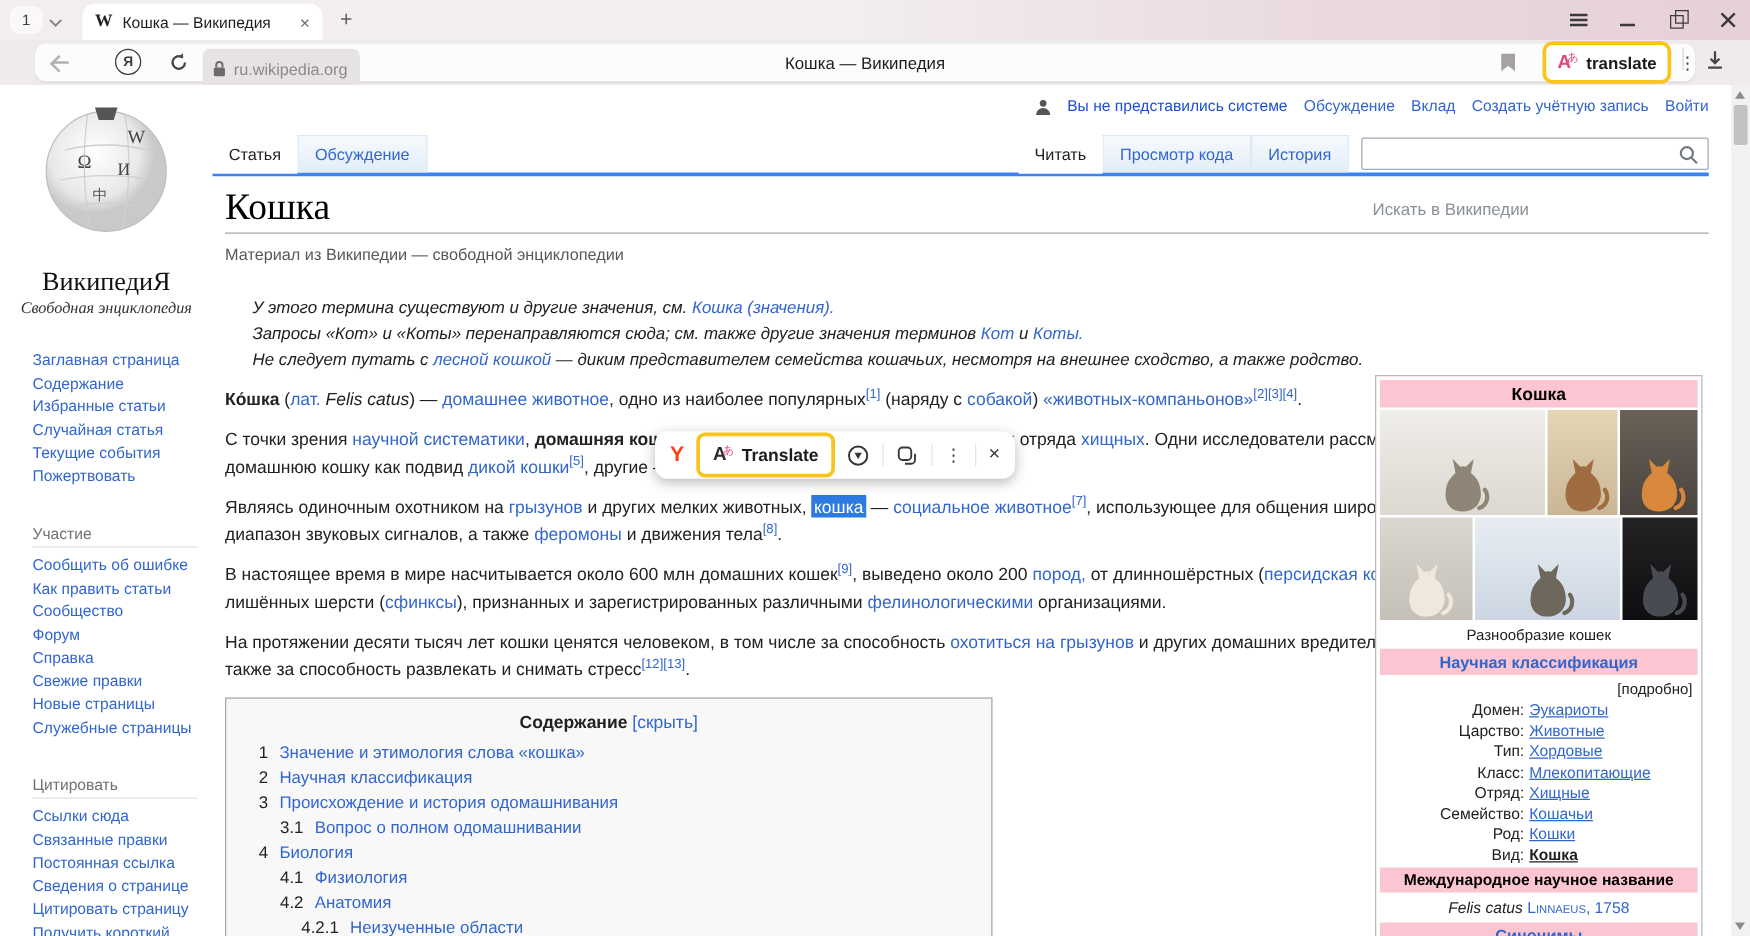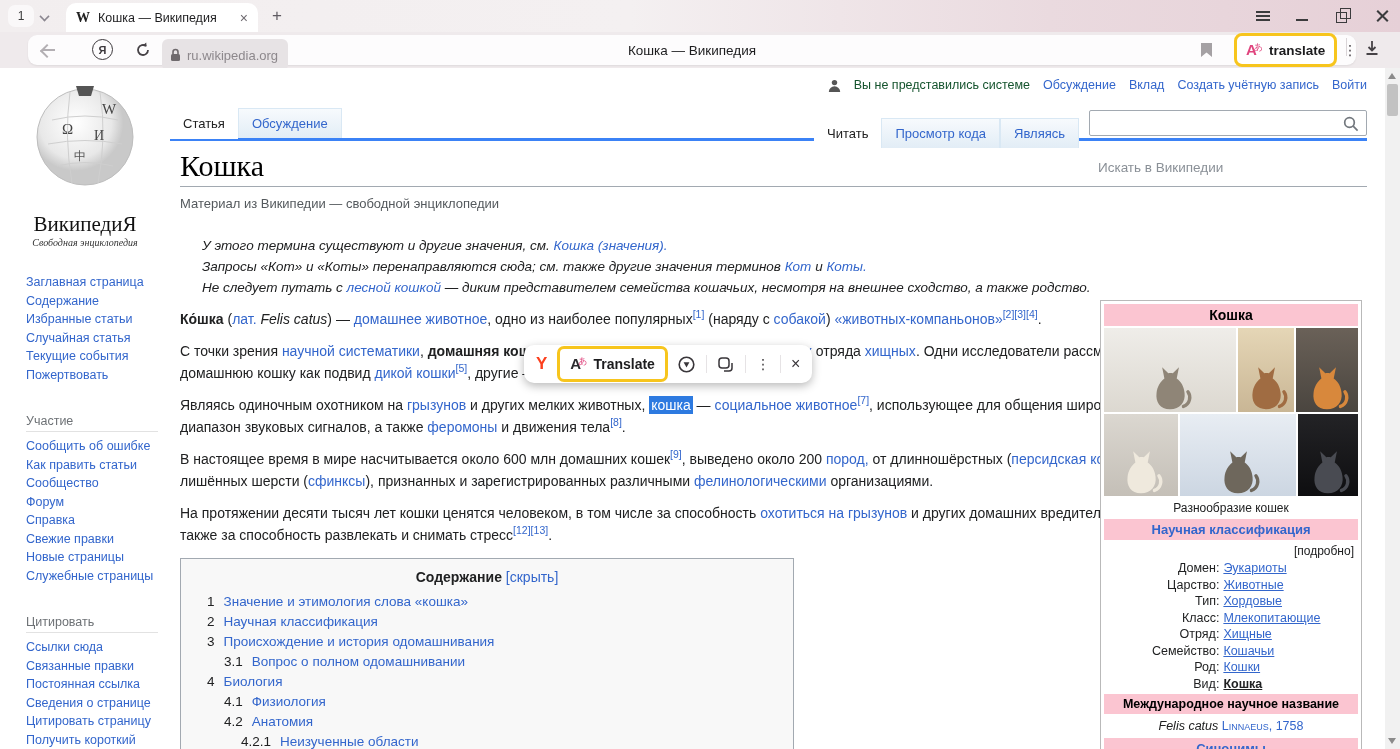--- a/index.html
+++ b/index.html
@@ -62,28 +62,28 @@
   .scrollbar { position:absolute; right:0; top:0; width:15px; height:681px; background:#f1f1f1; }
   .sb-up,.sb-down { position:absolute; left:3px; width:0; height:0; border-left:4.5px solid transparent; border-right:4.5px solid transparent; }
   .sb-up { top:5px; border-bottom:6px solid #8b8b8b; }
   .sb-down { bottom:5px; border-top:6px solid #8b8b8b; }
   .sb-thumb { position:absolute; left:2px; top:16px; width:11px; height:32px; background:#c2c2c2; border-radius:2px; }
 
   
   .sidebar { position:absolute; left:0; top:14px; width:170px; }
   .logo { width:170px; text-align:center; }
   .logo-title { font-family:"Liberation Serif", serif; font-size:21px; color:#111; margin-top:20px; }
-  .logo-sub { font-family:"Liberation Serif", serif; font-style:italic; font-size:10px; color:#333; }
+  .logo-sub { font-family:"Liberation Serif", serif; font-style:italic; font-size:13px; color:#333; }
   .snav-group { padding:0 8px 0 26px; margin-top:30px; }
   .snav-head { font-size:12.5px; color:#6d7175; padding-bottom:3px; border-bottom:1px solid #e2e2e2; margin-bottom:6px; width:132px; }
   a.snav { display:block; font-size:12.5px; color:#3366cc; text-decoration:none; line-height:17.5px; margin:1px 0; width:138px; }
 
   
   .personal { position:absolute; top:10px; right:33px; display:flex; align-items:center; gap:13px; font-size:12.5px; }
-  .personal .gray { color:#14532d; }
+  .personal .gray { color:#1d4ed8; }
   .personal a { color:#3366cc; text-decoration:none; }
 
   
   .wikitabs { position:absolute; left:170px; right:33px; top:43px; height:30px; border-bottom:3px solid #3b82f6;
     display:flex; align-items:flex-end; }
   .wtab { height:30px; display:flex; align-items:center; padding:0 13px; font-size:13px; white-space:nowrap;
     background:linear-gradient(#f7fafd,#e2edf6); border:1px solid #d9e8f4; border-bottom:none; color:#3366cc; }
   .wtab.active { background:#fff; color:#222; border-color:#a7d7f9 #a7d7f9 #fff; position:relative; top:1px; border:none; padding-bottom:1px; }
   .wt-spacer { flex:1; }
   .wsearch { width:278px; height:26px; margin-bottom:2px; border:1px solid #a2a9b1; border-radius:2px;
@@ -301,25 +301,25 @@
       </span>
   </div>
 
   <div class="wikitabs">
     <span style="display:flex;align-items:flex-end;height:30px">
 
     <div class="wtab active">Статья</div>
         <div class="wtab">Обсуждение</div>
       </span>
     <span class="wt-spacer"></span>
-    <span style="display:flex;align-items:flex-start;height:20px">
+    <span style="display:flex;align-items:flex-end;height:20px">
 
     <div class="wtab active">Читать</div>
         <div class="wtab">Просмотр кода</div>
-        <div class="wtab">Являясь</div>
+        <div class="wtab">История</div>
       </span>
     <div class="wsearch">
       <input type="text" placeholder="Искать в Википедии" style="">
       <svg width="16" height="16" viewBox="0 0 16 16">
           <circle cx="6.5" cy="6.5" r="4.8" fill="none" stroke="#72777d" stroke-width="1.7"></circle>
           <path d="M10.2 10.2 L14.6 14.6" stroke="#72777d" stroke-width="1.7"></path>
         </svg>
     </div>
   </div>
 

